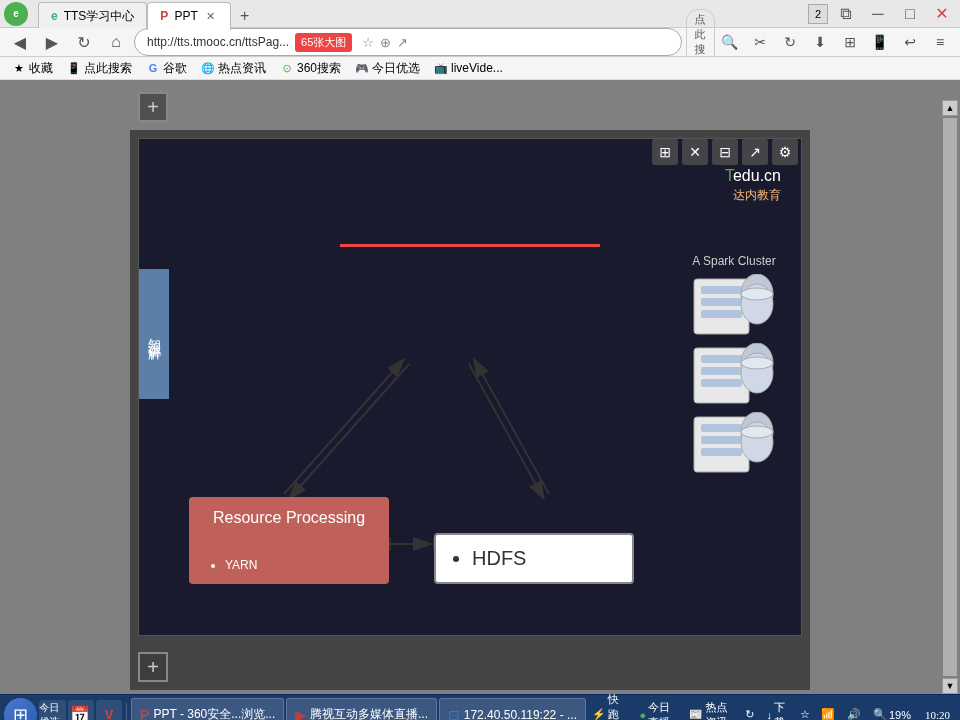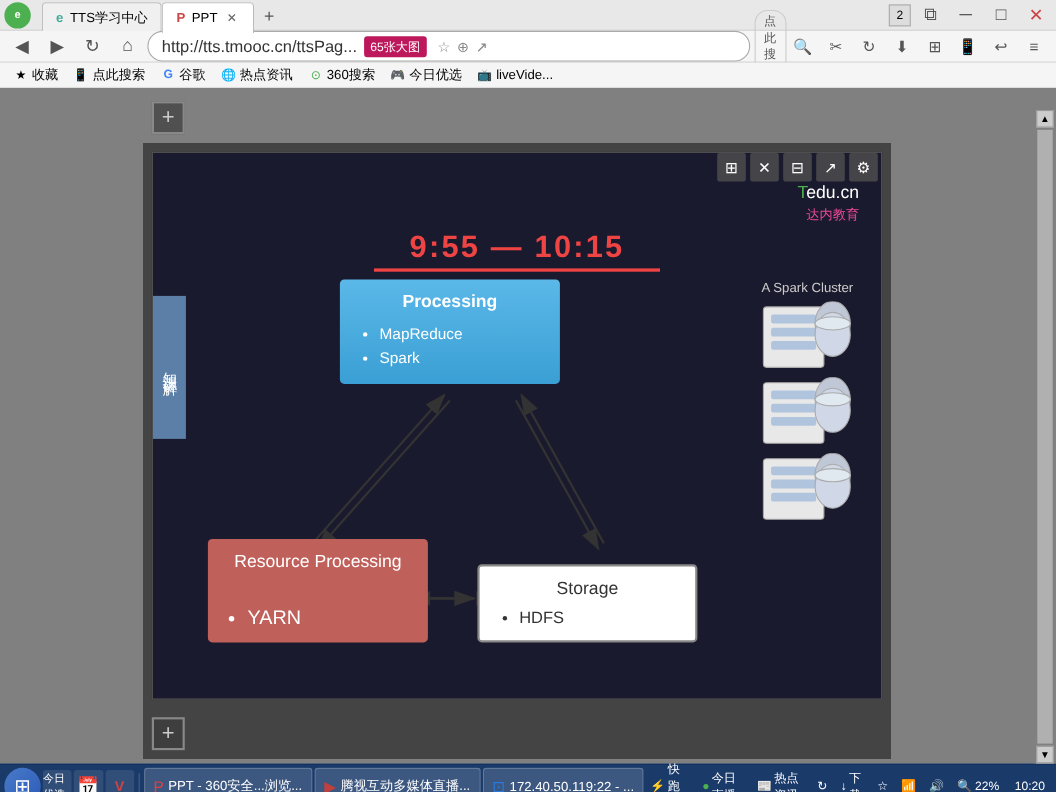--- a/index.html
+++ b/index.html
@@ -114,26 +114,26 @@
       border-radius: 14px;
       padding: 0 12px;
       font-size: 12px;
       background: white;
       display: flex;
       align-items: center;
       gap: 6px;
     }
 
     .address-text {
-      font-size: 15px;
+      font-size: 12px;
       color: #333;
     }
 
     .green-badge {
-      background: #be185d;
+      background: #ef4444;
       color: white;
       font-size: 11px;
       padding: 2px 6px;
       border-radius: 3px;
       white-space: nowrap;
       text-align: center;
     }
 
     .nav-icons {
       display: flex;
@@ -280,21 +280,21 @@
       position: absolute;
       top: 28px;
       right: 20px;
       text-align: right;
     }
 
     .logo-t { color: #4CAF50; }
     .logo-edu { color: white; }
 
     .logo-subtitle {
-      color: #ec4899;
+      color: #fdba74;
       font-size: 12px;
       text-align: right;
       margin-top: 2px;
     }
 
     .slide-title {
       position: absolute;
       top: 20px;
       left: 30px;
       color: white;
@@ -394,21 +394,21 @@
 
     .resource-title {
       font-size: 16px;
       margin-bottom: 8px;
     }
 
     .resource-items {
       list-style: disc;
       padding-left: 20px;
       text-align: left;
-      font-size: 18px;
+      font-size: 12px;
       margin-top: 31px;
     }
 
     
     .storage-box {
       position: absolute;
       bottom: 30px;
       left: 245px;
       width: 200px;
       border: 2px solid #888;
@@ -421,21 +421,21 @@
 
     .storage-title {
       font-size: 16px;
       margin-bottom: 8px;
     }
 
     .storage-items {
       list-style: disc;
       padding-left: 20px;
       text-align: left;
-      font-size: 15px;
+      font-size: 20px;
     }
 
     
     .arrows-svg {
       position: absolute;
       top: 0;
       left: 0;
       width: 100%;
       height: 100%;
       pointer-events: none;
@@ -540,21 +540,21 @@
       display: flex; align-items: center; gap: 2px;
     }
 
     .taskbar-clock {
       color: white;
       font-size: 11px;
       text-align: right;
       padding: 0 6px;
     }
 
-    .clock-time { display: block; }
+    .clock-time { display: block; font-family: Liberation Serif, serif; }
   </style>
 </head>
 <body>
 
 <div class="browser-frame">
 
   <div class="title-bar">
     <div class="browser-logo">
       <span>e</span>
     </div>
@@ -663,25 +663,20 @@
           <div class="slide">
 
             <div class="slide-logo">
               <div>
                 <span class="logo-t">T</span><span class="logo-edu">edu.cn</span>
               </div>
               <div class="logo-subtitle">达内教育</div>
             </div>
 
 
-            <div class="time-display">
-              <span>9:55</span>
-              <span> — </span>
-              <span>10:15</span>
-            </div>
             <div class="time-line"></div>
 
             <div class="knowledge-panel">
               <span style="writing-mode:vertical-rl;font-size:13px;letter-spacing:3px;">知识讲解</span>
             </div>
 
             <div class="diagram-area">
 
               <svg class="arrows-svg" viewBox="0 0 580 360">
 
@@ -698,37 +693,29 @@
                 <line x1="280" y1="110" x2="355" y2="245" stroke="#333" stroke-width="2" marker-end="url(#arrowhead)"></line>
 
                 <line x1="360" y1="240" x2="285" y2="105" stroke="#333" stroke-width="2" marker-end="url(#arrowhead)"></line>
 
                 <line x1="202" y1="290" x2="242" y2="290" stroke="#333" stroke-width="2" marker-end="url(#arrowhead)"></line>
                 <line x1="242" y1="290" x2="202" y2="290" stroke="#333" stroke-width="2"></line>
                 <polygon points="202,283 192,290 202,297" fill="#333"></polygon>
                 <polygon points="244,283 254,290 244,297" fill="#333"></polygon>
               </svg>
 
-              <div class="proc-box">
-                <div class="proc-title">Processing</div>
-                <ul class="proc-items">
-                  <li>MapReduce</li>
-                  <li>Spark</li>
-                </ul>
-              </div>
 
               <div class="resource-box">
                 <div class="resource-title">Resource Processing</div>
                 <ul class="resource-items">
                   <li>YARN</li>
                 </ul>
               </div>
 
               <div class="storage-box">
-                <div class="storage-title">Storage</div>
                 <ul class="storage-items">
                   <li>HDFS</li>
                 </ul>
               </div>
             </div>
 
             <div class="cluster-panel">
               <div class="cluster-label">A Spark Cluster</div>
 
               <svg class="server-icon" viewBox="0 0 90 65">
@@ -828,20 +815,20 @@
         <span>☆</span>
       </div>
       <div class="taskbar-right-item">
         <span>📶</span>
       </div>
       <div class="taskbar-right-item">
         <span>🔊</span>
       </div>
       <div class="taskbar-right-item">
         <span>🔍</span>
-        <span>22%</span>
+        <span>19%</span>
       </div>
       <div class="taskbar-clock">
         <span class="clock-time">10:20</span>
       </div>
     </div>
   </div>
 </div>
 
 </body></html>

